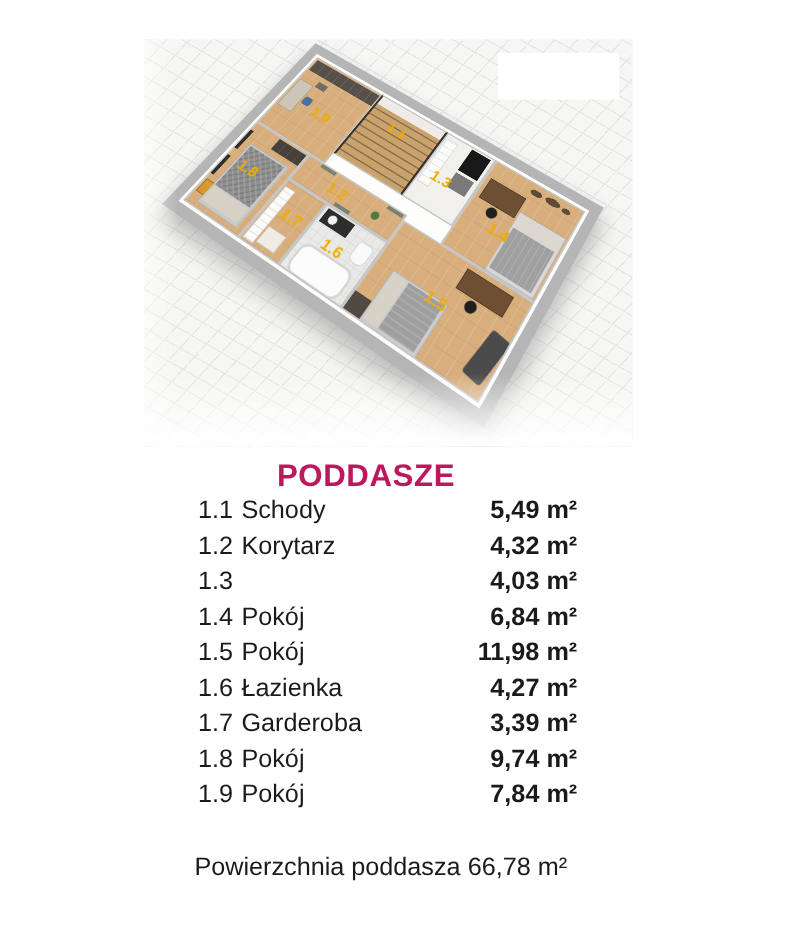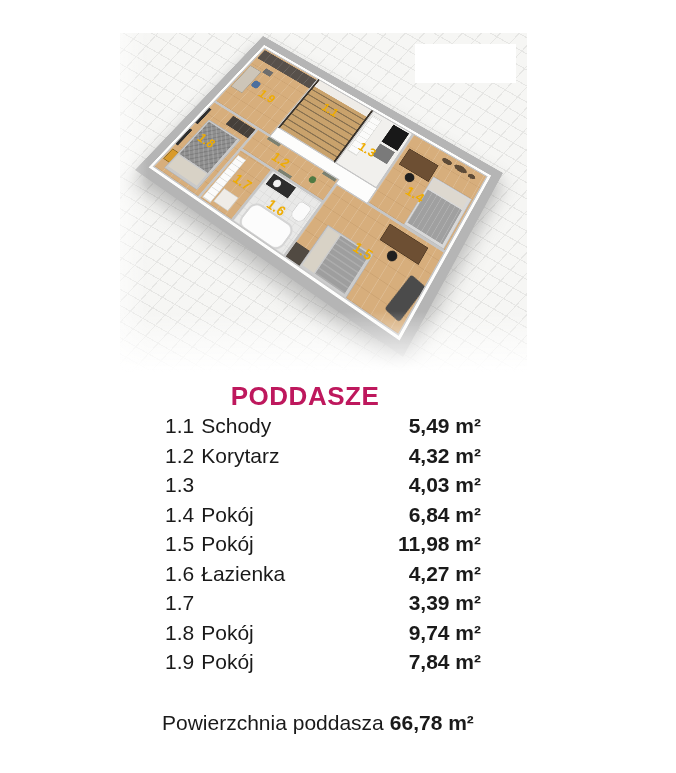--- a/index.html
+++ b/index.html
@@ -37,21 +37,21 @@
 
   
   .title{position:absolute;left:165px;top:381px;width:280px;text-align:center;
          font-size:26px;font-weight:700;letter-spacing:.5px;color:#be185d;}
   .legend{position:absolute;left:165px;top:414px;width:316px;}
   .legend-row{display:flex;align-items:baseline;height:29.5px;font-size:21px;}
   .legend-row .num{margin-right:7px;}
   .legend-row .rname{flex:0 1 auto;}
   .legend-row .area{margin-left:auto;font-weight:700;}
   .summary{position:absolute;left:162px;top:711px;font-size:21px;white-space:nowrap;}
-  .summary .sv{font-weight:700;margin-left:6px;}
+  .summary .sv{font-weight:400;margin-left:6px;}
 </style>
 </head>
 <body>
 
 <div id="page">
 
   <div class="scene">
     <div class="grid"></div>
 
     <div class="building">
@@ -167,20 +167,21 @@
         <span class="rname">Pokój</span>
         <span class="area">11,98 m²</span>
       </div>
       <div class="legend-row">
         <span class="num">1.6</span>
         <span class="rname">Łazienka</span>
         <span class="area">4,27 m²</span>
       </div>
       <div class="legend-row">
         <span class="num">1.7</span>
+        <span class="rname">Garderoba</span>
         <span class="area">3,39 m²</span>
       </div>
       <div class="legend-row">
         <span class="num">1.8</span>
         <span class="rname">Pokój</span>
         <span class="area">9,74 m²</span>
       </div>
       <div class="legend-row">
         <span class="num">1.9</span>
         <span class="rname">Pokój</span>

